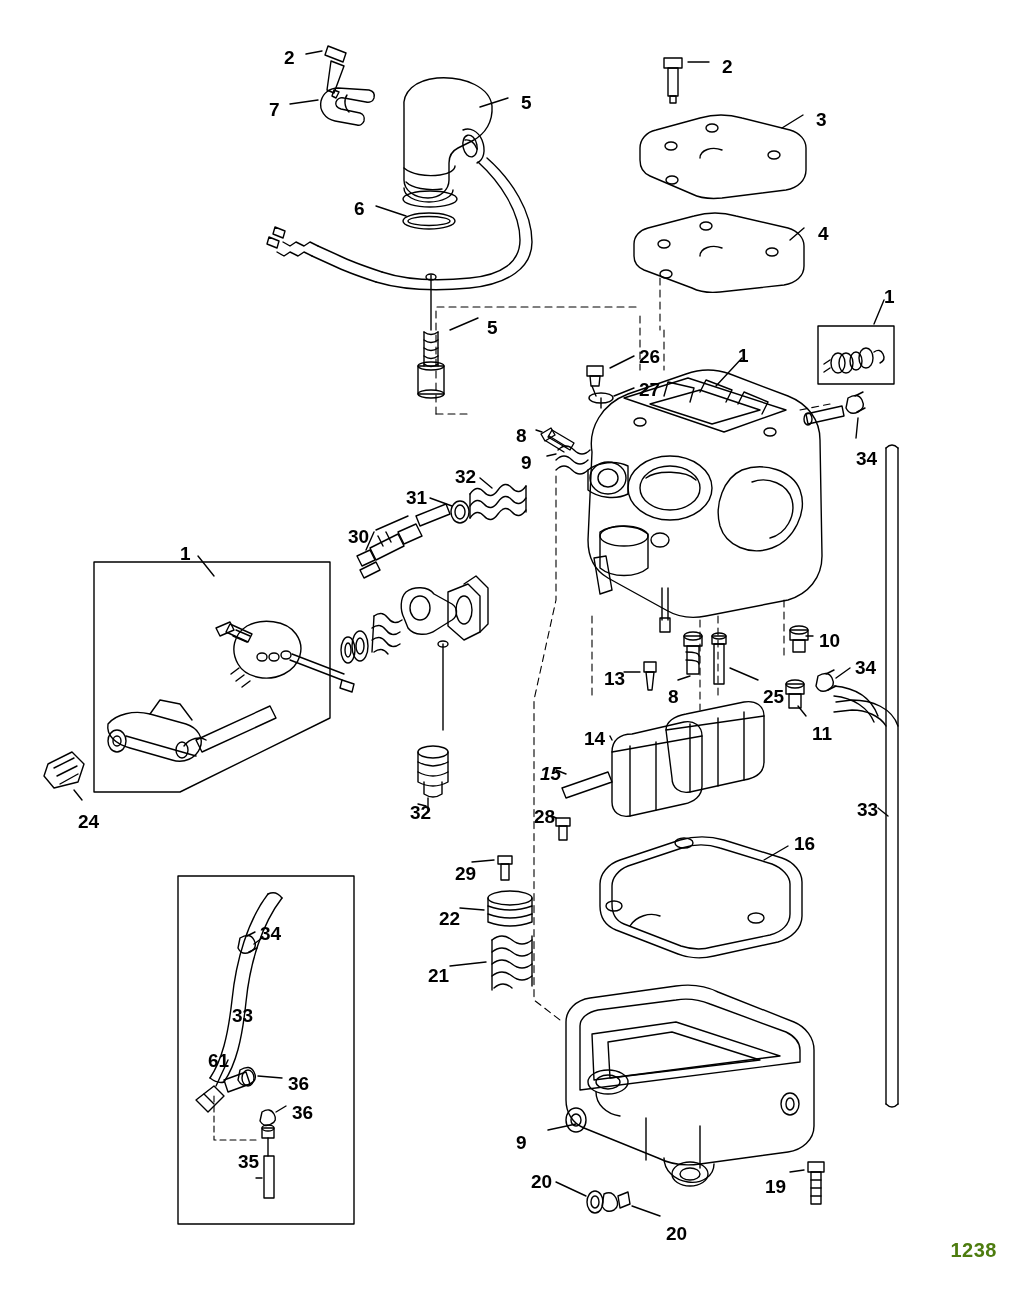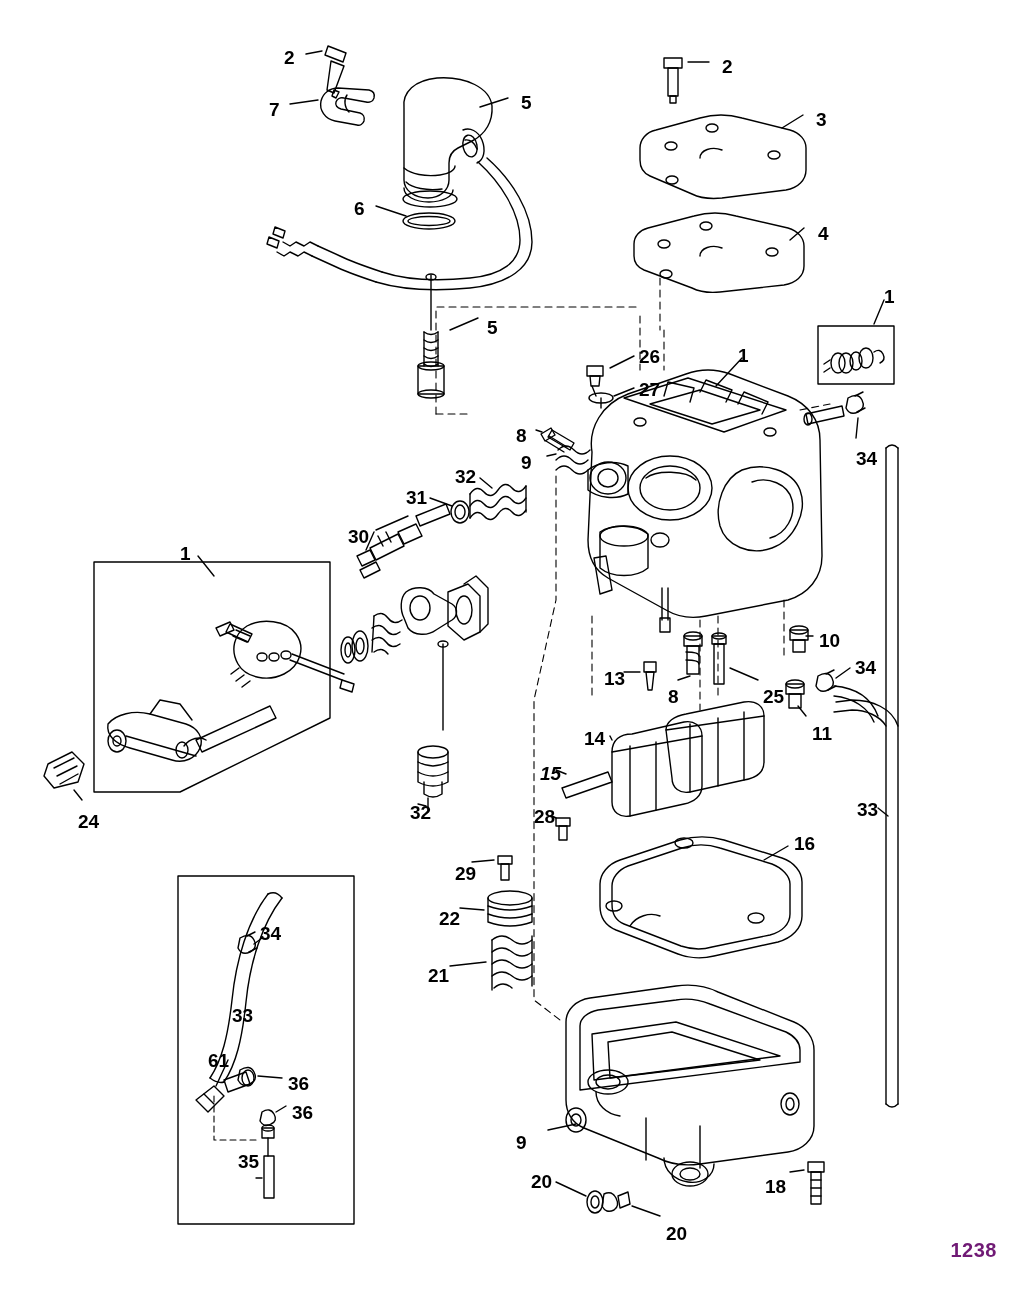--- a/index.html
+++ b/index.html
@@ -32,21 +32,21 @@
     white-space: nowrap;
     user-select: none;
   }
   .figure-number {
     position: absolute;
     right: 18px;
     bottom: 34px;
     font-family: "Liberation Sans", sans-serif;
     font-size: 20px;
     font-weight: bold;
-    color: #701a75;
+    color: #4d7c0f;
     letter-spacing: 0.5px;
   }
 </style>
 </head>
 <body>
 
 <div id="page">
 
   <svg id="diagram-svg" viewBox="0 0 1015 1296" xmlns="http://www.w3.org/2000/svg">
     <g fill="none" stroke="#000000" stroke-width="1.4" stroke-linejoin="round" stroke-linecap="round">
@@ -553,19 +553,19 @@
       <div class="callout" style="left: 455px; top: 864px;">29</div>
       <div class="callout" style="left: 439px; top: 909px;">22</div>
       <div class="callout" style="left: 260px; top: 924px;">34</div>
       <div class="callout" style="left: 428px; top: 966px;">21</div>
       <div class="callout" style="left: 232px; top: 1006px;">33</div>
       <div class="callout" style="left: 208px; top: 1051px;">61</div>
       <div class="callout" style="left: 288px; top: 1074px;">36</div>
       <div class="callout" style="left: 292px; top: 1103px;">36</div>
       <div class="callout" style="left: 516px; top: 1133px;">9</div>
       <div class="callout" style="left: 238px; top: 1152px;">35</div>
-      <div class="callout" style="left: 765px; top: 1177px;">18</div>
+      <div class="callout" style="left: 765px; top: 1177px;">19</div>
       <div class="callout" style="left: 531px; top: 1172px;">20</div>
       <div class="callout" style="left: 666px; top: 1224px;">20</div>
     </div>
 
   <div class="figure-number">1238</div>
 </div>
 
 </body></html>

